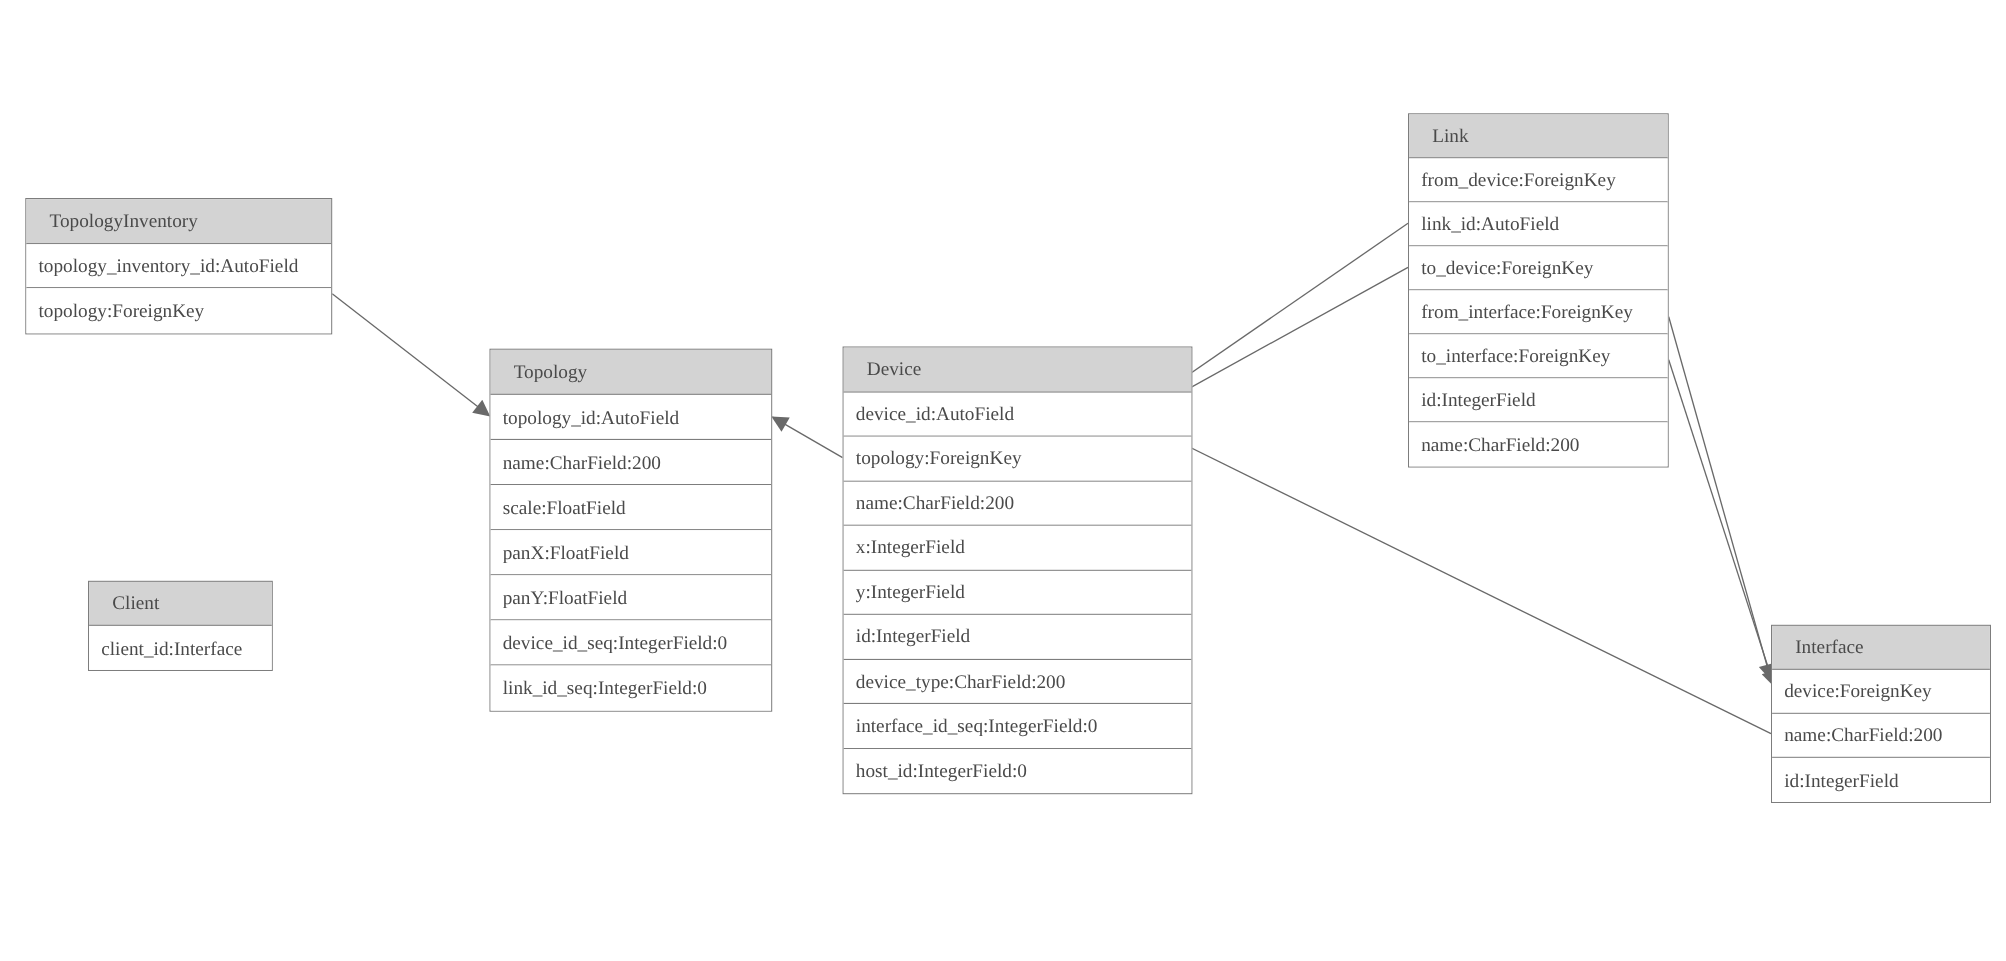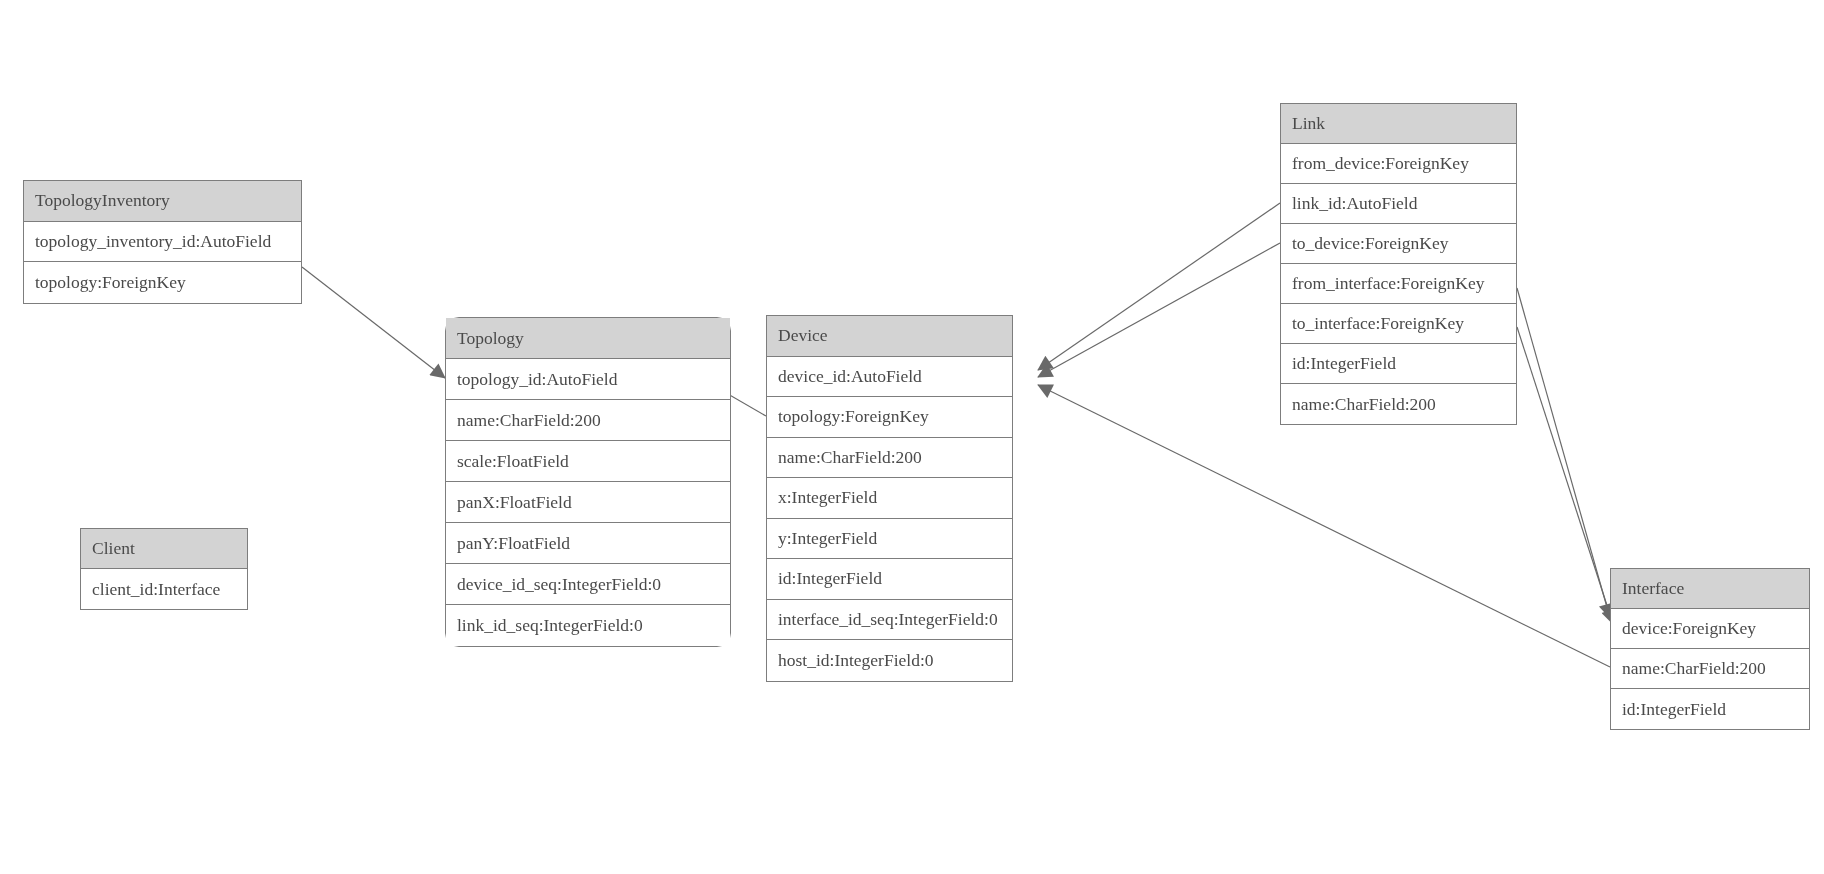--- a/index.html
+++ b/index.html
@@ -38,21 +38,21 @@
     color: var(--text);
     font-size: 17.5px;
   }
   .entity-header {
     box-sizing: border-box;
     height: var(--rh);
     background: var(--header-bg);
     border-bottom: 1.2px solid var(--border);
     display: flex;
     align-items: center;
-    padding: 0 8px 0 11px;
+    padding: 0 8px 0 21px;
     white-space: nowrap;
     overflow: hidden;
   }
   .entity-row {
     box-sizing: border-box;
     height: var(--rh);
     border-bottom: 1.2px solid var(--border);
     display: flex;
     align-items: center;
     padding: 0 8px 0 11px;
@@ -81,44 +81,45 @@
     <line x1="1517" y1="288" x2="1610" y2="618" marker-end="url(#arrow)"></line>
     <line x1="1517" y1="327" x2="1613" y2="624" marker-end="url(#arrow)"></line>
   </svg>
 
   <div class="entity" style="left:23px; top:180px; width:279px; --rh:40.5px;">
     <div class="entity-header">TopologyInventory</div>
     <div class="entity-row">topology_inventory_id:AutoField</div>
     <div class="entity-row">topology:ForeignKey</div>
   </div>
 
-  <div class="entity" style="left:445px; top:317px; width:286px;border-radius:14px; --rh:41px;">
+  <div class="entity" style="left:445px; top:317px; width:257px; --rh:41px;">
     <div class="entity-header">Topology</div>
     <div class="entity-row">topology_id:AutoField</div>
     <div class="entity-row">name:CharField:200</div>
     <div class="entity-row">scale:FloatField</div>
     <div class="entity-row">panX:FloatField</div>
     <div class="entity-row">panY:FloatField</div>
     <div class="entity-row">device_id_seq:IntegerField:0</div>
     <div class="entity-row">link_id_seq:IntegerField:0</div>
   </div>
 
   <div class="entity" style="left:80px; top:528px; width:168px; --rh:40px;">
     <div class="entity-header">Client</div>
     <div class="entity-row">client_id:Interface</div>
   </div>
 
-  <div class="entity" style="left:766px; top:315px; width:247px; --rh:40.5px;">
+  <div class="entity" style="left:766px; top:315px; width:318px; --rh:40.5px;">
     <div class="entity-header">Device</div>
     <div class="entity-row">device_id:AutoField</div>
     <div class="entity-row">topology:ForeignKey</div>
     <div class="entity-row">name:CharField:200</div>
     <div class="entity-row">x:IntegerField</div>
     <div class="entity-row">y:IntegerField</div>
     <div class="entity-row">id:IntegerField</div>
+    <div class="entity-row">device_type:CharField:200</div>
     <div class="entity-row">interface_id_seq:IntegerField:0</div>
     <div class="entity-row">host_id:IntegerField:0</div>
   </div>
 
   <div class="entity" style="left:1280px; top:103px; width:237px; --rh:40px;">
     <div class="entity-header">Link</div>
     <div class="entity-row">from_device:ForeignKey</div>
     <div class="entity-row">link_id:AutoField</div>
     <div class="entity-row">to_device:ForeignKey</div>
     <div class="entity-row">from_interface:ForeignKey</div>

